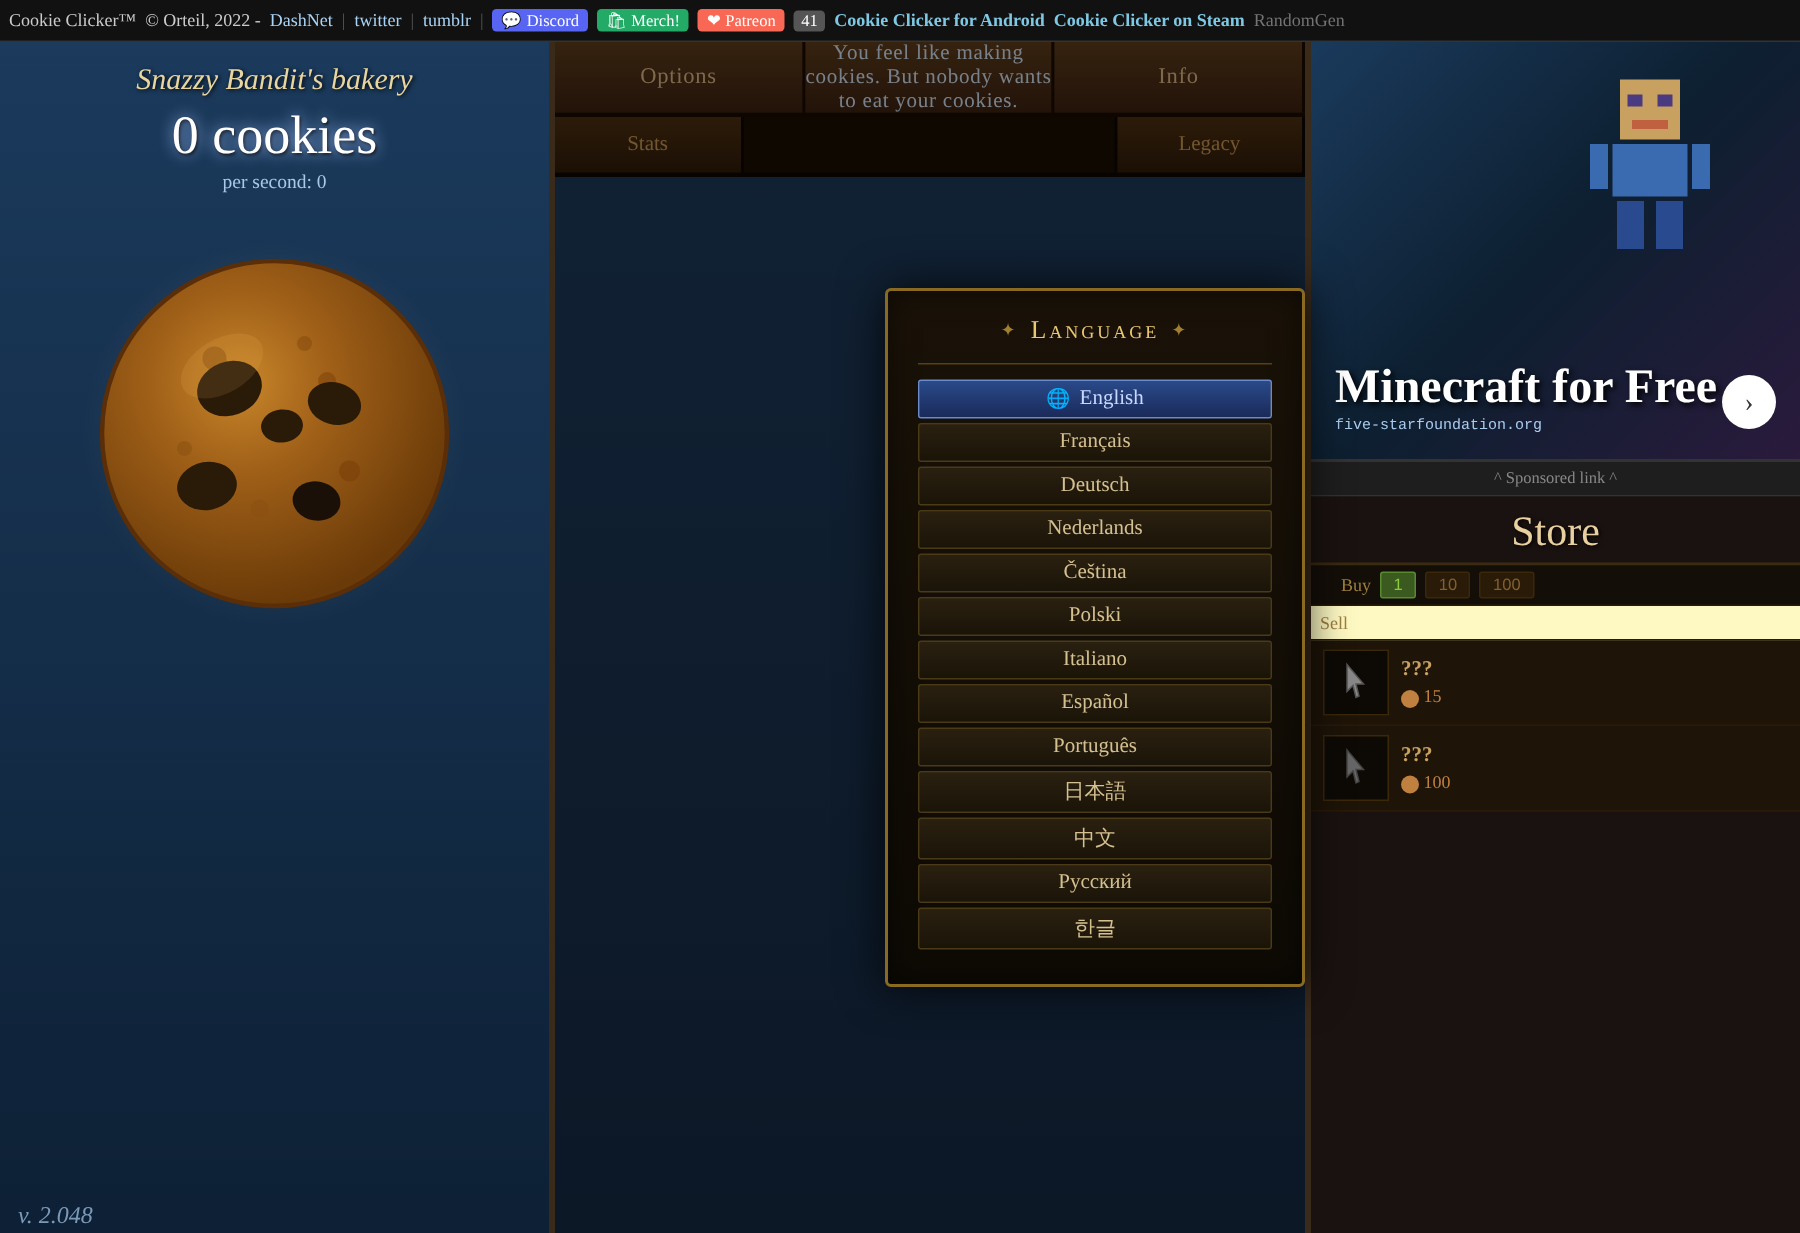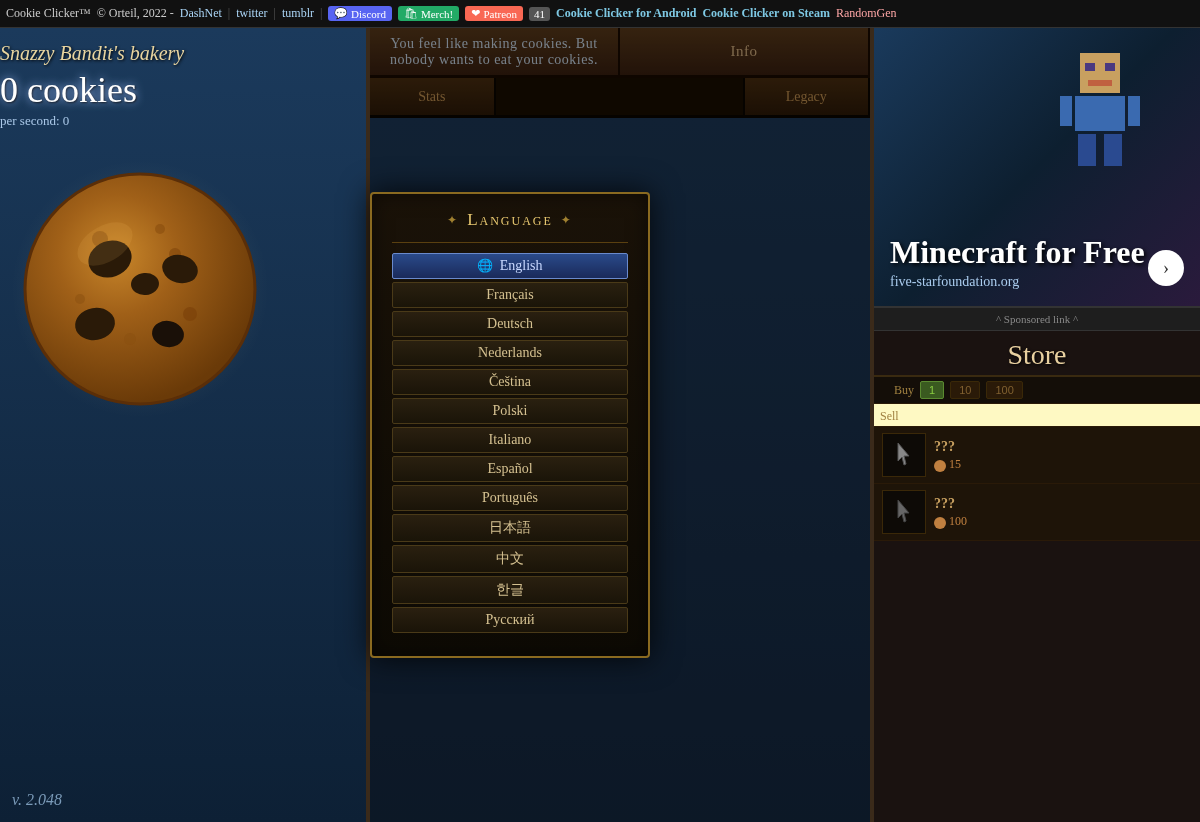--- a/index.html
+++ b/index.html
@@ -77,38 +77,39 @@
       color: #7ec8e3;
       font-weight: bold;
       text-decoration: none;
     }
     #topbar .steam-link {
       color: #7ec8e3;
       font-weight: bold;
       text-decoration: none;
     }
     #topbar .randomgen-link {
-      color: #fca5a5;
+      color: #737373;
       text-decoration: none;
     }
 
     
     #main {
       display: flex;
       height: 794px;
     }
 
     
     #left-panel {
       width: 370px;
       min-width: 370px;
       background: linear-gradient(180deg, #1b3a5c 0%, #0d2035 100%);
       position: relative;
       display: flex;
       flex-direction: column;
+      align-items: center;
       border-right: 4px solid #3a2a1a;
     }
 
     #bakery-name {
       font-size: 20px;
       color: #e8d5a0;
       text-shadow: 1px 1px 3px #000;
       margin-top: 14px;
       font-style: italic;
     }
@@ -148,21 +149,21 @@
     #cookie-img {
       width: 240px;
       height: 240px;
       cursor: pointer;
       position: relative;
       z-index: 1;
     }
 
     #version-label {
       position: absolute;
-      bottom: 13px;
+      bottom: 2px;
       left: 12px;
       font-size: 16px;
       color: #7a9ab8;
       font-style: italic;
     }
 
     
     #middle-panel {
       flex: 1;
       background: linear-gradient(180deg, #1e3a5a 0%, #152840 100%);
@@ -212,21 +213,21 @@
       cursor: pointer;
     }
 
     
     #lang-overlay {
       position: absolute;
       top: 0; left: 0; right: 0; bottom: 0;
       background: rgba(0,0,0,0.4);
       display: flex;
       align-items: center;
-      justify-content: flex-start;
+      justify-content: flex-end;
       z-index: 10;
     }
     #lang-dialog {
       background: linear-gradient(180deg, #1a1208 0%, #0d0a04 100%);
       border: 2px solid #8a6a20;
       border-radius: 4px;
       width: 280px;
       padding: 16px 20px 20px;
       box-shadow: 0 0 30px rgba(0,0,0,0.8), inset 0 0 20px rgba(0,0,0,0.5);
     }
@@ -317,23 +318,24 @@
       position: relative;
     }
     #ad-minecraft-text {
       font-size: 32px;
       font-weight: bold;
       color: #fff;
       text-shadow: 2px 2px 4px #000;
       line-height: 1.1;
     }
     #ad-sub-text {
-      font-size: 14px;
+      font-size: 10px;
       color: #aaccee;
       margin-top: 4px;
+      font-family: Liberation Mono, monospace;
     }
     #ad-arrow {
       position: absolute;
       right: 16px;
       bottom: 20px;
       width: 36px;
       height: 36px;
       background: #fff;
       border-radius: 50%;
       display: flex;
@@ -522,20 +524,21 @@
         <ellipse cx="85" cy="75" rx="30" ry="18" fill="rgba(255,200,100,0.12)" transform="rotate(-30,85,75)"></ellipse>
       </svg>
     </div>
 
     <div id="version-label">v. 2.048</div>
   </div>
 
   <div id="middle-panel">
 
     <div id="top-buttons">
+      <div class="top-btn">Options</div>
       <div class="top-btn">
         <span style="font-size:14px; color:#c8d8e8; text-align:center;">You feel like making cookies. But nobody wants to eat your cookies.</span>
       </div>
       <div class="top-btn">Info</div>
     </div>
 
     <div id="second-buttons">
       <div class="second-btn">Stats</div>
       <div style="flex:2; background:#1a0e00; border-right:2px solid #0a0500;"></div>
       <div class="second-btn">Legacy</div>
@@ -551,22 +554,22 @@
             <button class="lang-option">Français</button>
             <button class="lang-option">Deutsch</button>
             <button class="lang-option">Nederlands</button>
             <button class="lang-option">Čeština</button>
             <button class="lang-option">Polski</button>
             <button class="lang-option">Italiano</button>
             <button class="lang-option">Español</button>
             <button class="lang-option">Português</button>
             <button class="lang-option">日本語</button>
             <button class="lang-option">中文</button>
+            <button class="lang-option">Русский</button>
             <button class="lang-option">한글</button>
-            <button class="lang-option">Русский</button>
           </div>
       </div>
     </div>
   </div>
 
   <div id="right-panel">
 
     <div id="ad-area">
       <div id="ad-label">Other versions...</div>
       <div id="ad-content">

